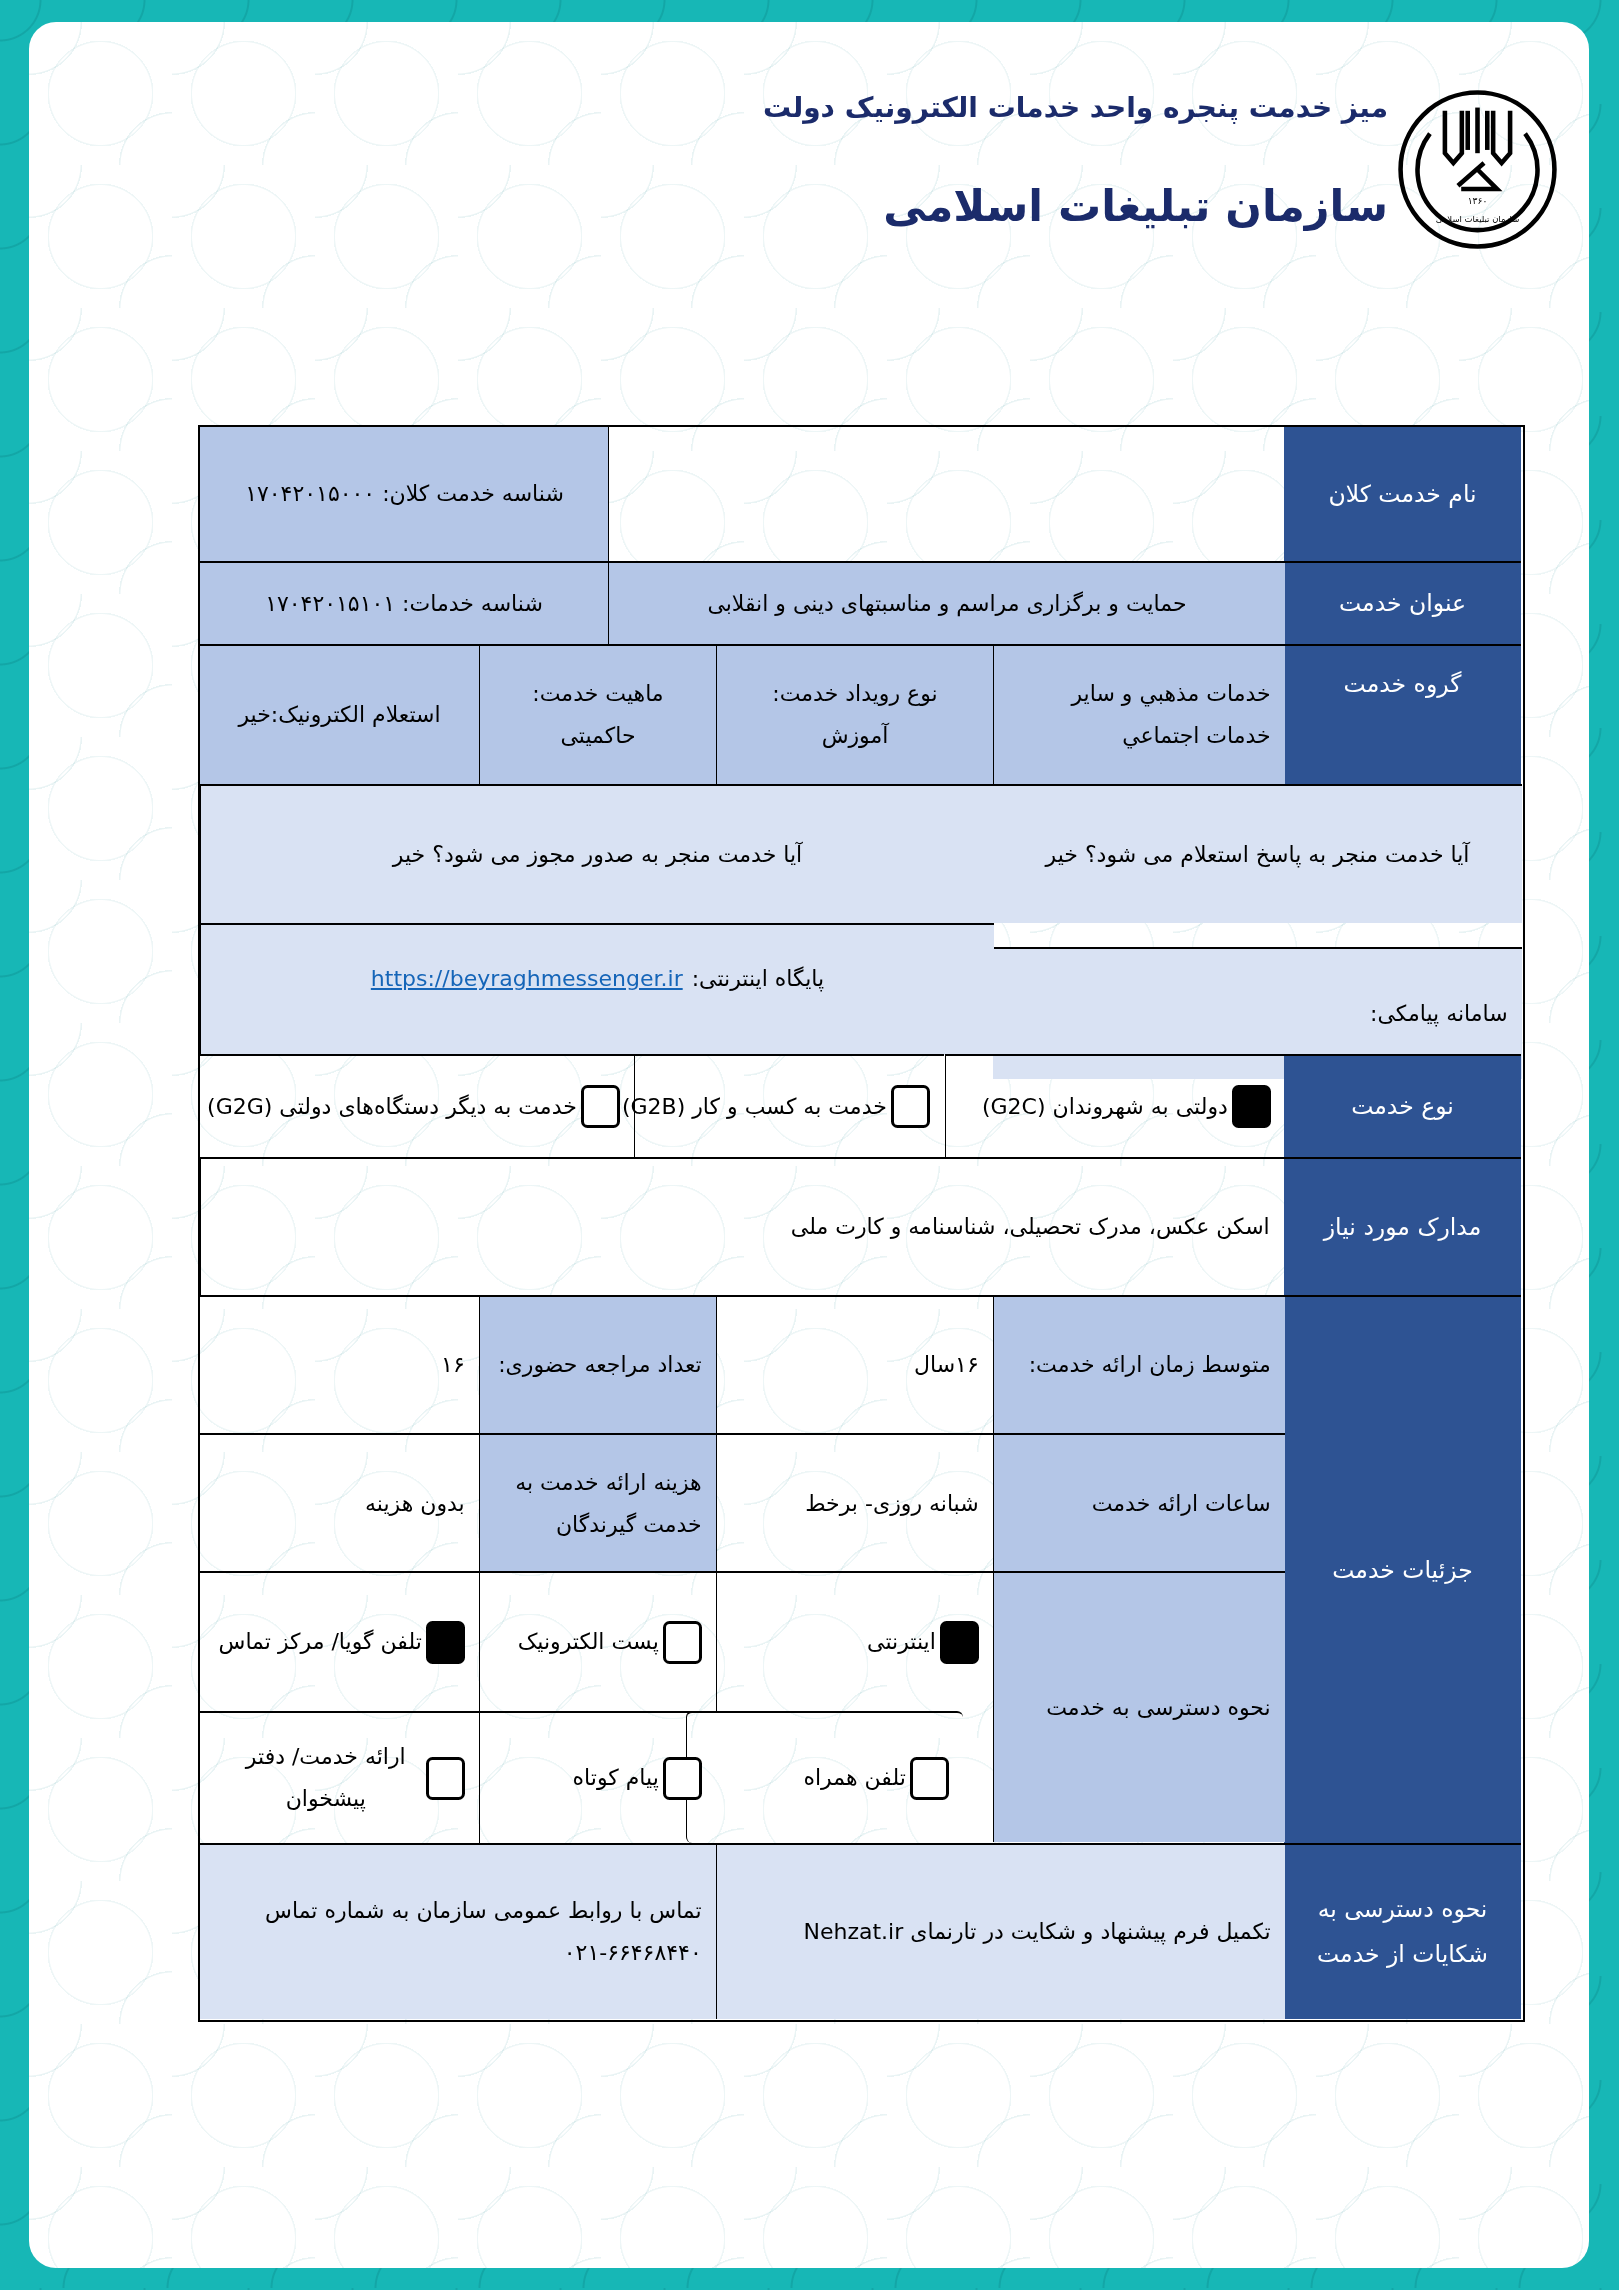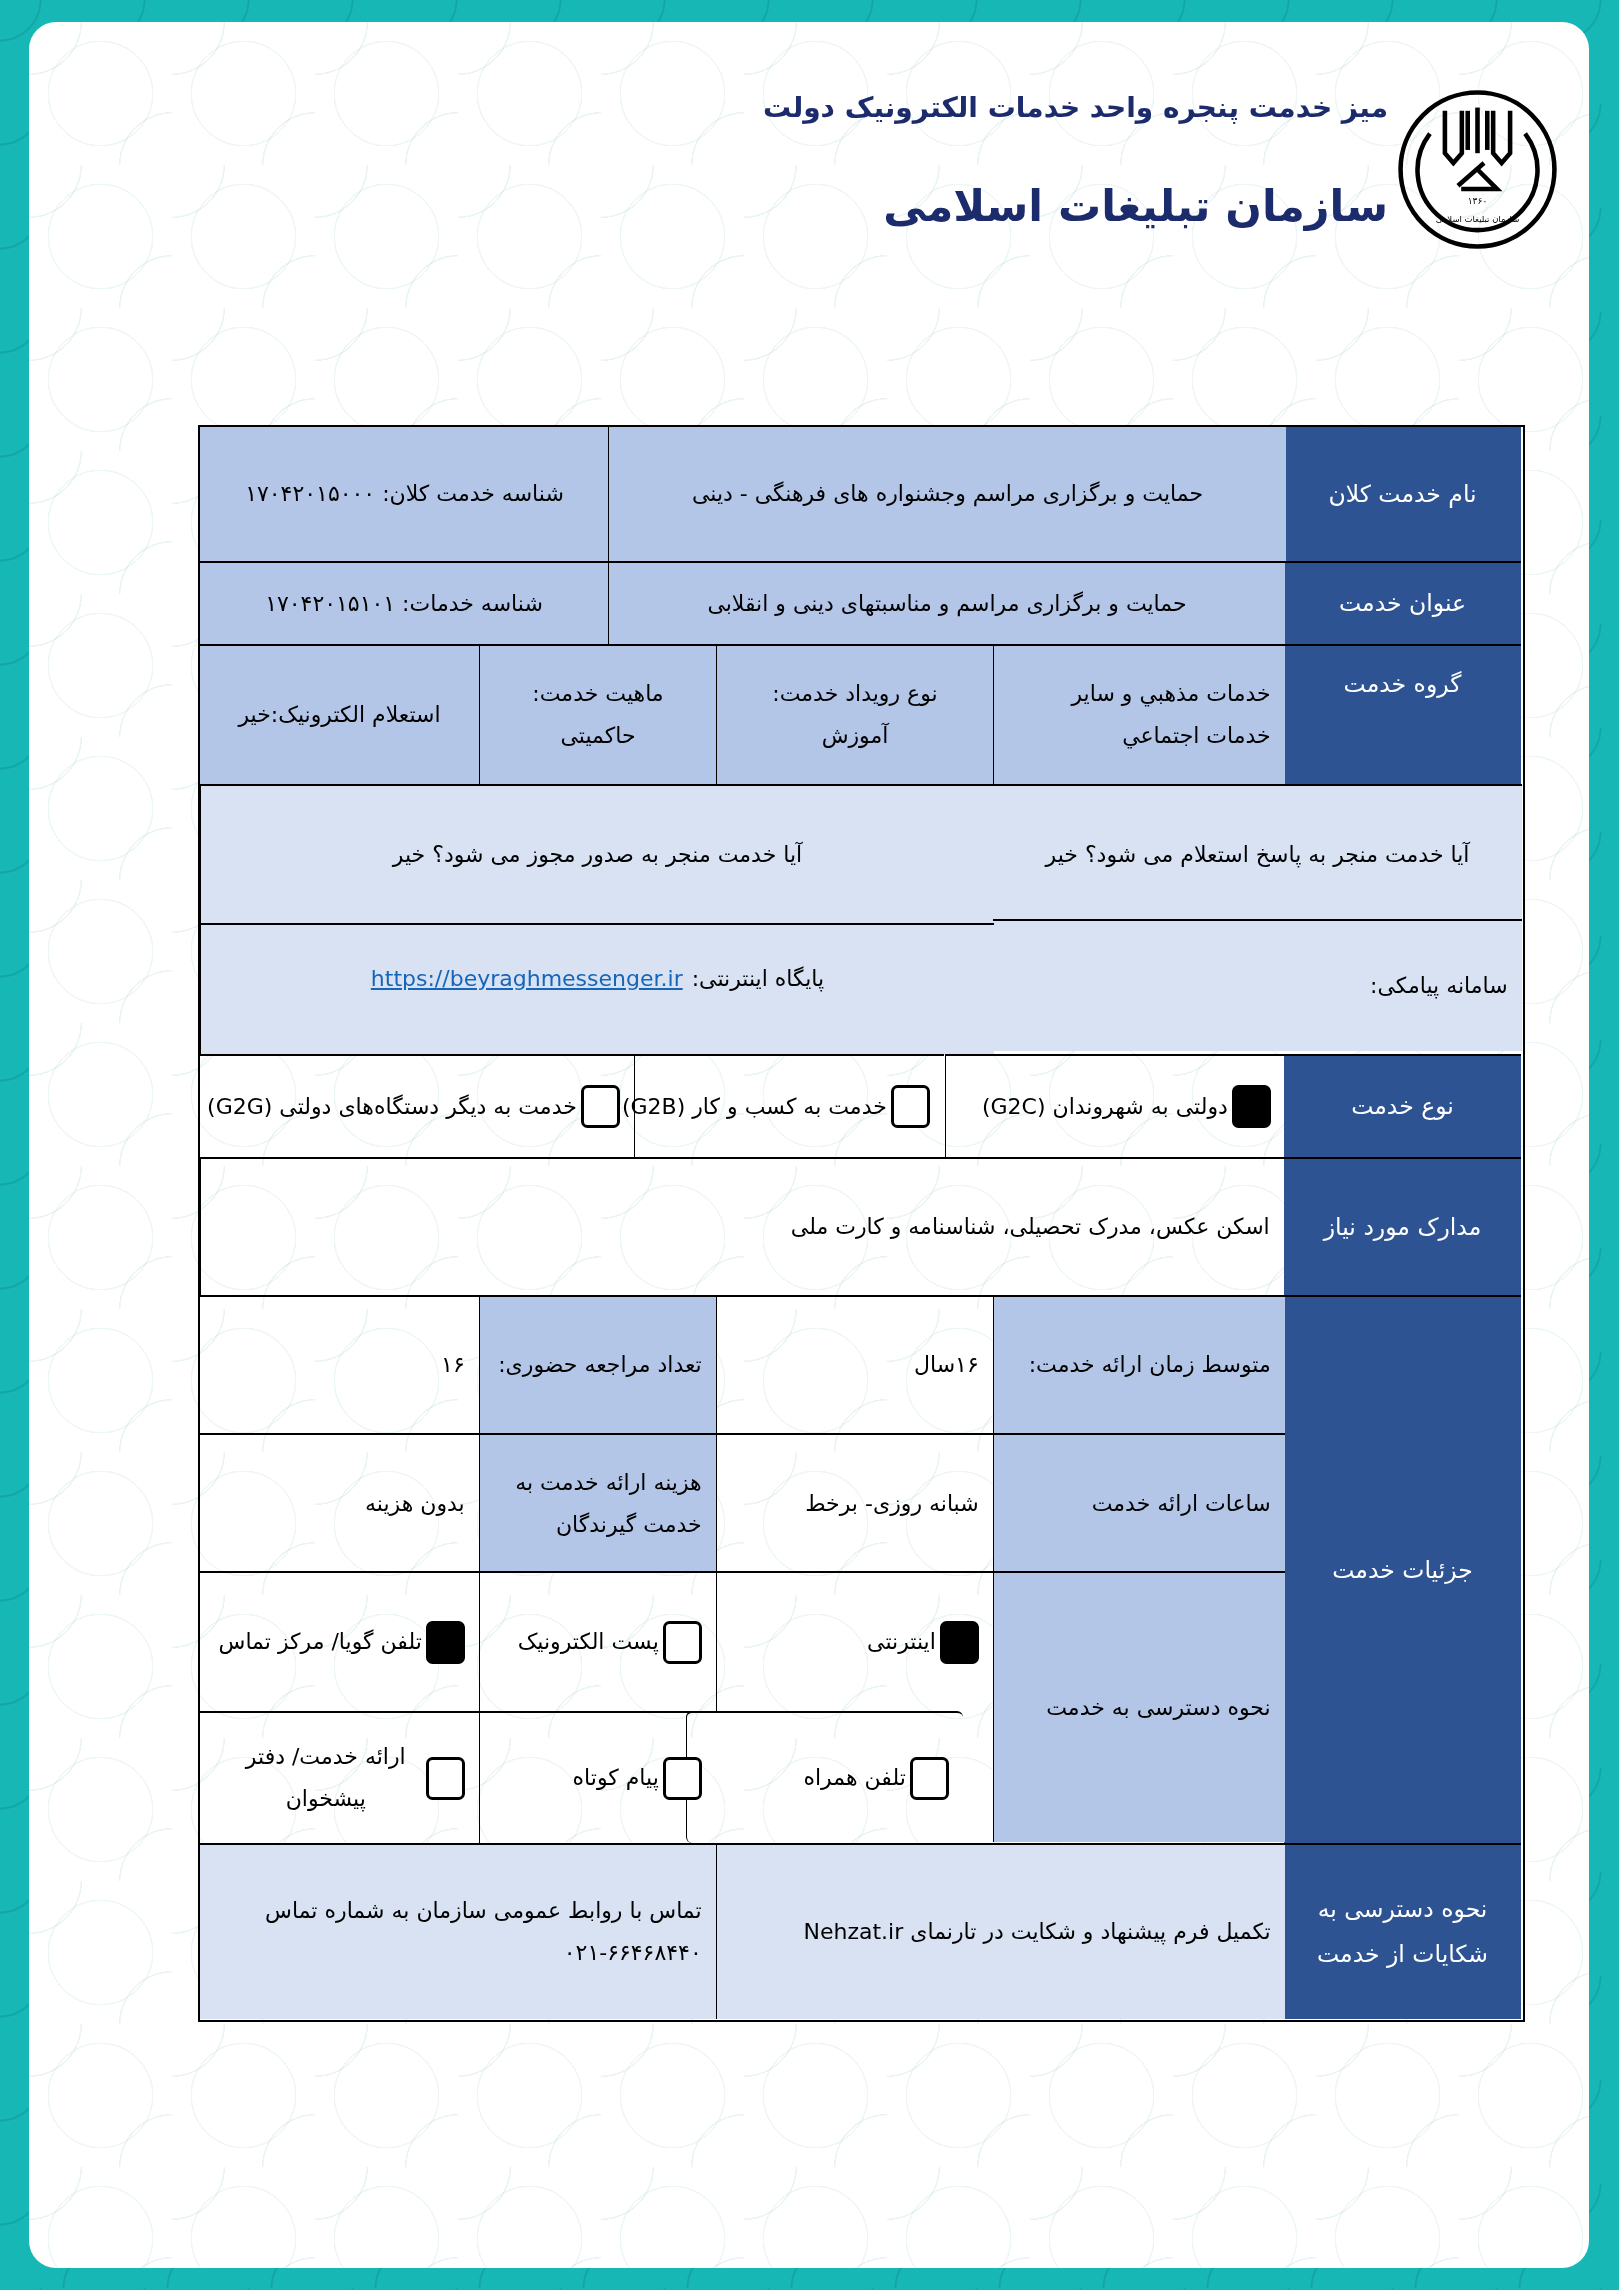--- a/index.html
+++ b/index.html
@@ -83,21 +83,20 @@
     <path d="M149 35 V100 L162 115 L175 100 V35"></path>
     <path d="M95 150 L135 115 M100 155 H155 L125 125"></path>
   </g>
   <text x="125" y="178" text-anchor="middle" font-size="14" font-family="DejaVu Sans, sans-serif">۱۳۶۰</text>
   <text x="125" y="205" text-anchor="middle" font-size="13" font-family="DejaVu Sans, sans-serif" direction="rtl">سازمان تبلیغات اسلامی</text>
 </svg>
 
 <div class="tbl">
 
   <div class="cell lbl" style="left:1084px;top:0;width:237px;height:134px;">نام خدمت کلان</div>
-  <div class="cell lb bl" style="left:408px;top:0;width:678px;height:134px;">حمایت و برگزاری مراسم وجشنواره های فرهنگی - دینی</div>
   <div class="cell lb" style="left:0;top:0;width:409px;height:134px;">شناسه خدمت کلان: ۱۷۰۴۲۰۱۵۰۰۰</div>
   <div style="position:absolute;left:408px;top:0;width:1.3px;height:217px;background:#000;"></div>
 
   <div class="cell lbl bt" style="left:1084px;top:134px;width:237px;height:83px;">عنوان خدمت</div>
   <div class="cell lb bt" style="left:409px;top:134px;width:676px;height:83px;">حمایت و برگزاری مراسم و مناسبتهای دینی و انقلابی</div>
   <div class="cell lb bt" style="left:0;top:134px;width:408px;height:83px;">شناسه خدمات: ۱۷۰۴۲۰۱۵۱۰۱</div>
 
   <div class="cell lbl bt" style="left:1084px;top:217px;width:237px;height:140px;align-items:flex-start;padding-top:15.7px;">گروه خدمت</div>
   <div class="cell lb bt bl" style="left:793px;top:217px;width:292px;height:140px;">خدمات مذهبي و ساير خدمات اجتماعي</div>
   <div class="cell lb bt bl" style="left:516px;top:217px;width:277px;height:140px;flex-direction:column;">
@@ -109,21 +108,21 @@
     <span>حاکمیتی</span>
   </div>
   <div class="cell lb bt" style="left:0;top:217px;width:279px;height:140px;">
     <span>استعلام الکترونیک:</span>
     <span>خیر</span>
   </div>
 
   <div class="cell xl bt" style="left:793px;top:357px;width:529px;height:139px;">آیا خدمت منجر به پاسخ استعلام می شود؟  خیر</div>
   <div class="cell xl bt bl" style="left:0;top:357px;width:794px;height:139px;">آیا خدمت منجر به صدور مجوز می شود؟  خیر</div>
 
-  <div class="cell xl bt right-align" style="left:793px;top:492px;width:529px;height:132px;">سامانه پیامکی:</div>
+  <div class="cell xl bt right-align" style="left:793px;top:520px;width:529px;height:132px;">سامانه پیامکی:</div>
   <div class="cell xl bt bl" style="left:0;top:496px;width:794px;height:132px;align-items:flex-start;padding-top:33px;">
     <span>پایگاه اینترنتی:</span>
     <span class="link">https://beyraghmessenger.ir</span>
   </div>
 
   <div class="cell lbl bt" style="left:1084px;top:627px;width:237px;height:103px;">نوع خدمت</div>
   <div class="cell wh bt bl" style="left:745px;top:627px;width:340px;height:103px;justify-content:flex-start;">
     <span class="opt">
         <span class="cb on"></span>
         <span>دولتی به شهروندان (G2C)</span>

